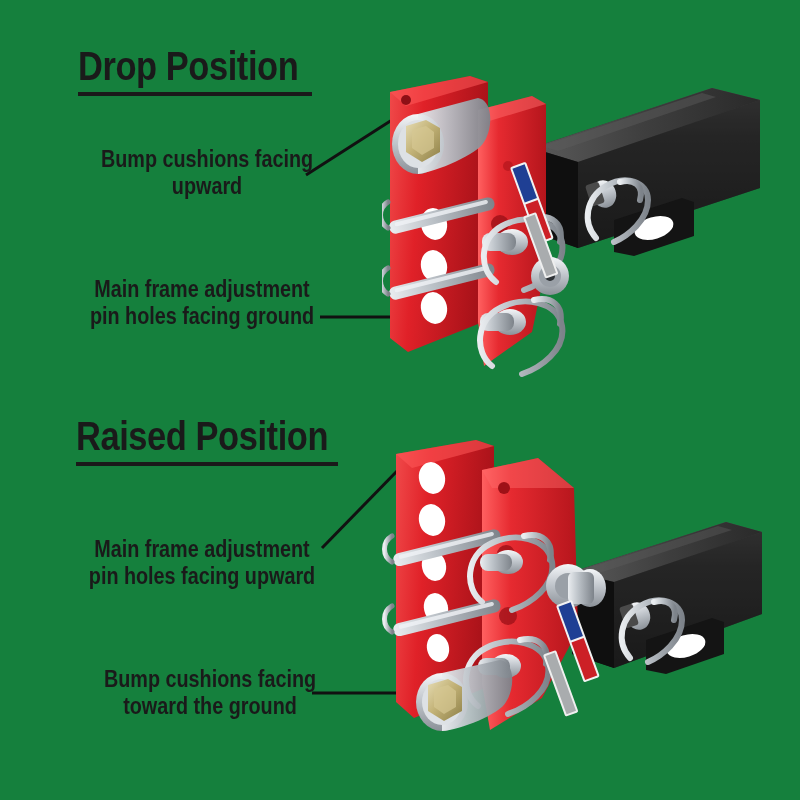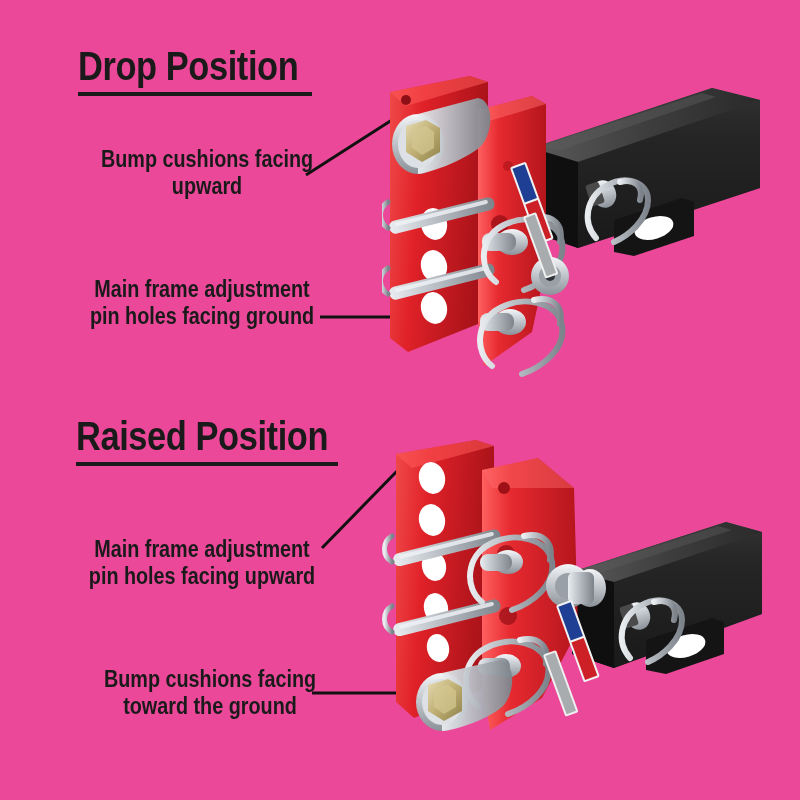--- a/index.html
+++ b/index.html
@@ -9,21 +9,21 @@
     background: #ffffff;
   }
   body {
     font-family: "Liberation Sans", sans-serif;
     -webkit-font-smoothing: antialiased;
   }
   #page {
     position: relative;
     width: 800px;
     height: 800px;
-    background: #ec4899;
+    background: #15803d;
     overflow: hidden;
   }
 
   
   .section-title {
     position: absolute;
     font-family: "Liberation Sans", sans-serif;
     font-weight: 700;
     font-size: 41px;
     line-height: 1;

